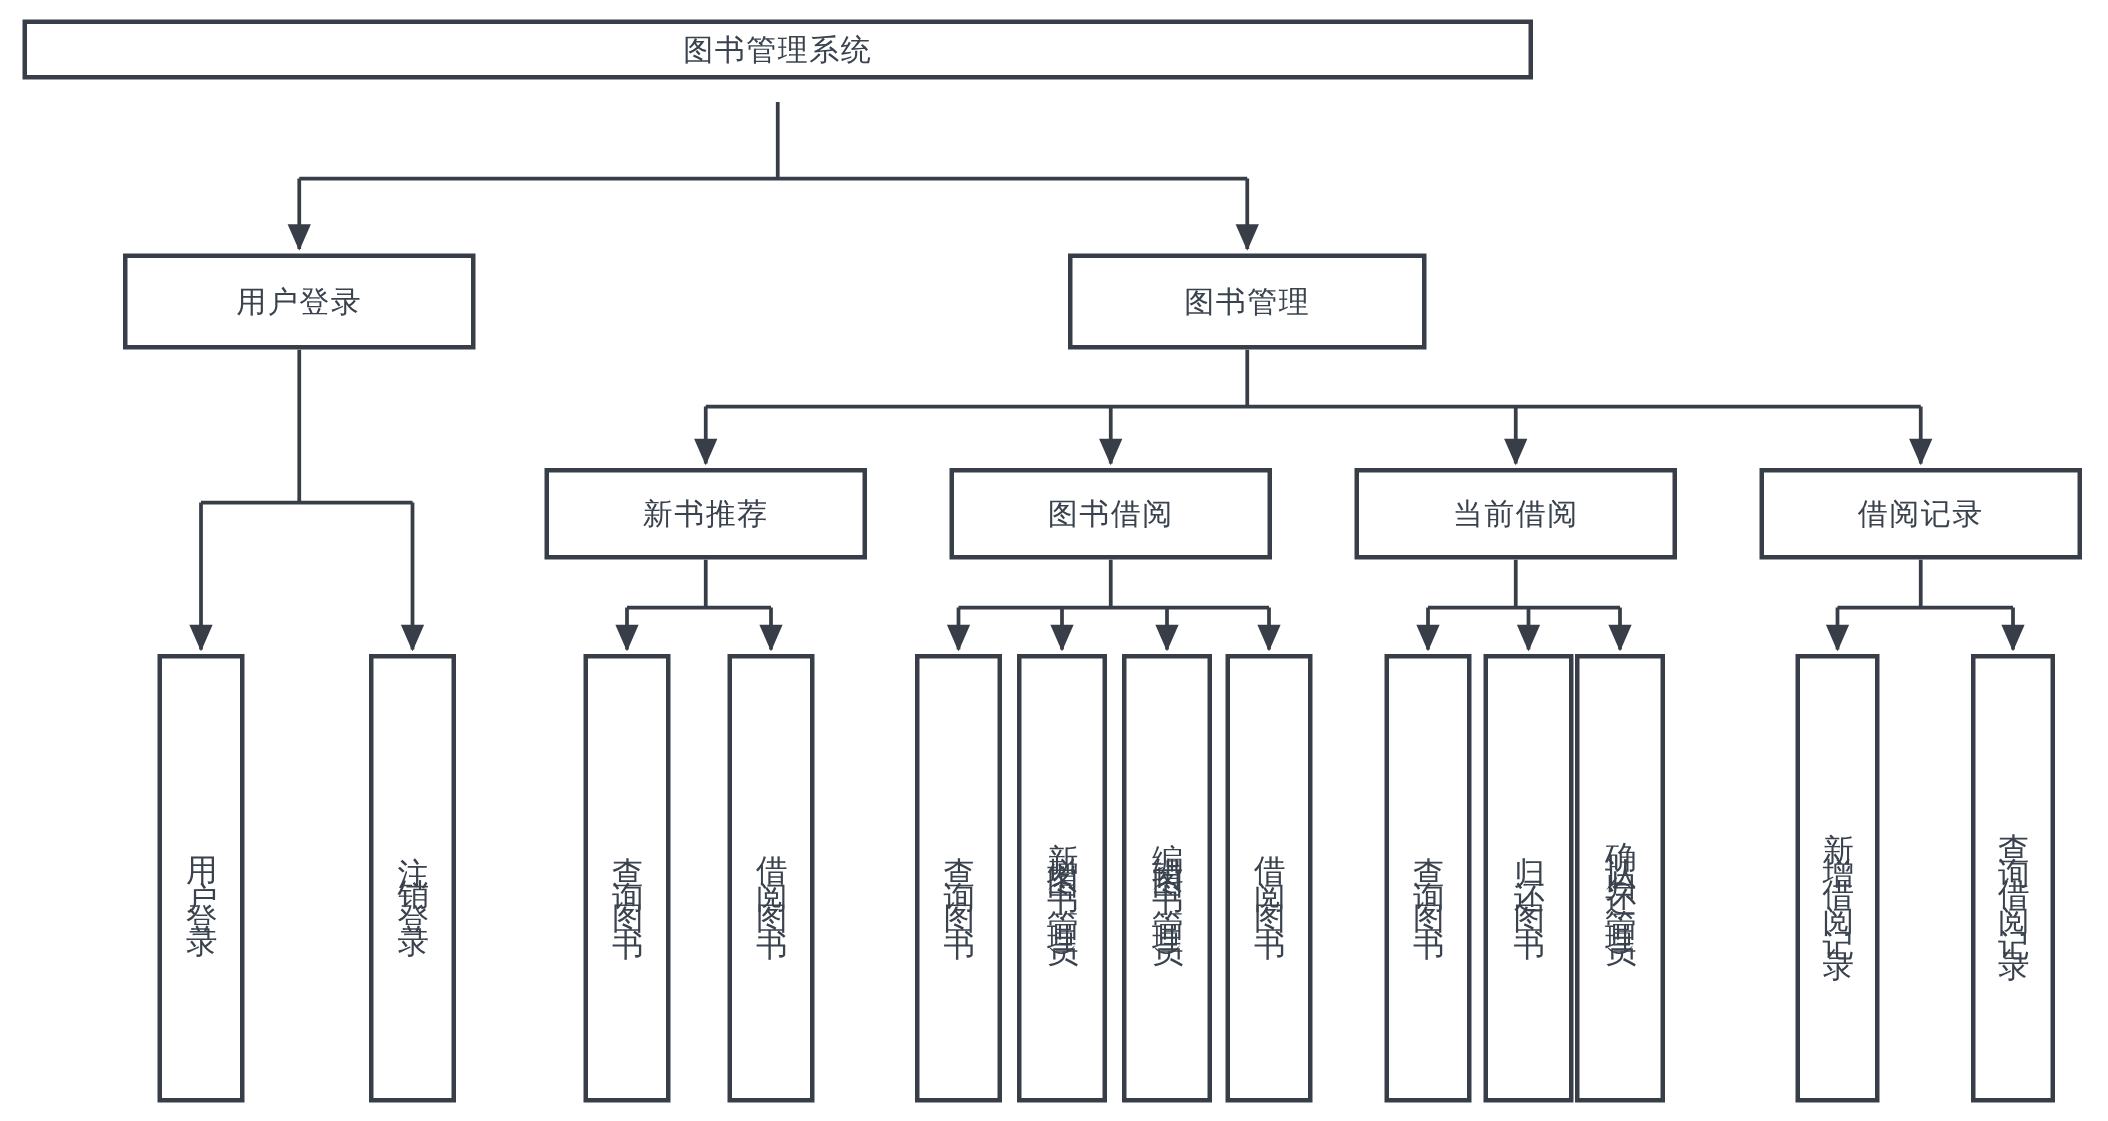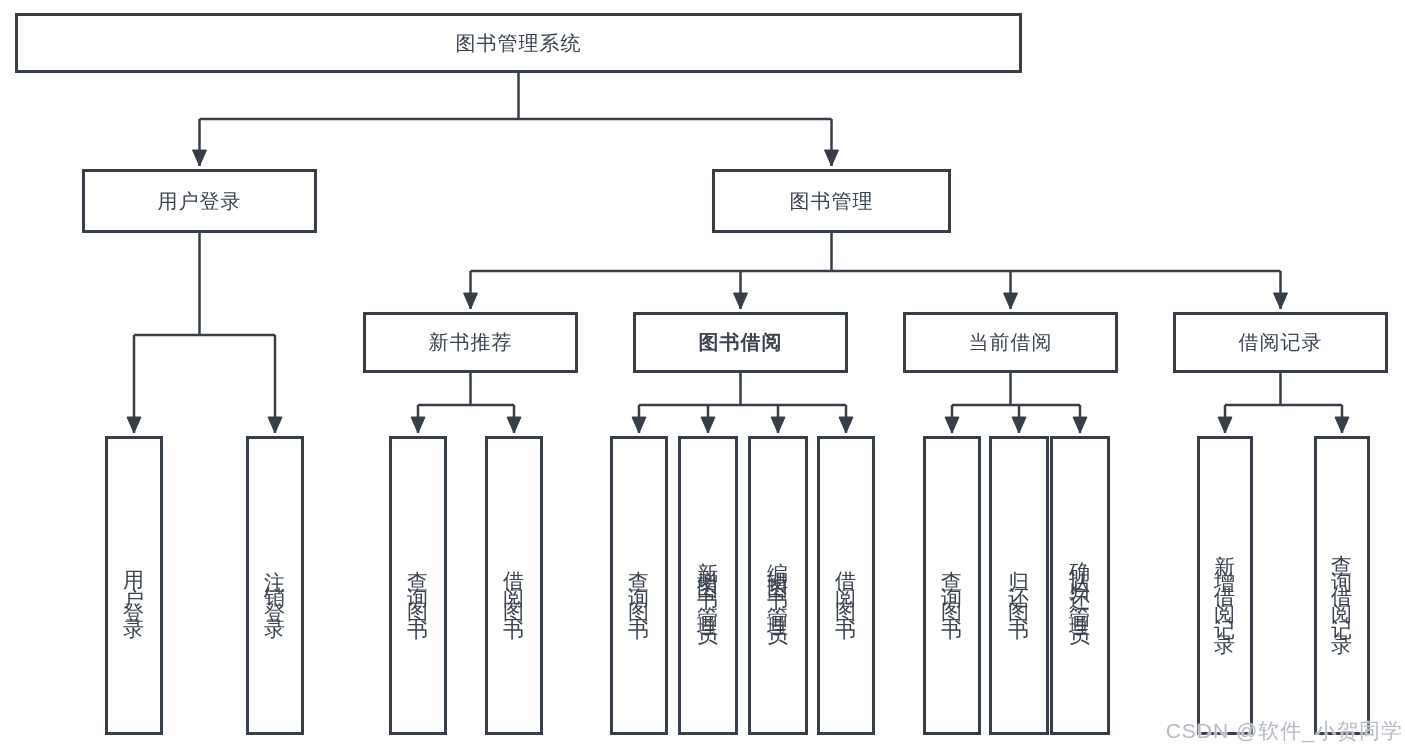--- a/index.html
+++ b/index.html
@@ -103,27 +103,27 @@
       <line x1="952" y1="405" x2="952" y2="433" marker-end="url(#arrowhead)"></line>
       <line x1="1019" y1="405" x2="1019" y2="433" marker-end="url(#arrowhead)"></line>
       <line x1="1080" y1="405" x2="1080" y2="433" marker-end="url(#arrowhead)"></line>
 
       <path d="M1280.5 373 V405 M1225 405 H1342"></path>
       <line x1="1225" y1="405" x2="1225" y2="433" marker-end="url(#arrowhead)"></line>
       <line x1="1342" y1="405" x2="1342" y2="433" marker-end="url(#arrowhead)"></line>
     </g>
   </svg>
 
-  <div class="node h-node" style="left:15px; top:13px; width:1007px; height:60px;">图书管理系统</div>
+  <div class="node h-node" style="left:15px; top:13px; width:1007px; height:40px;">图书管理系统</div>
 
   <div class="node h-node" style="left:82px; top:169px; width:235px; height:64px;">用户登录</div>
   <div class="node h-node" style="left:363px; top:312px; width:215px; height:61px;">新书推荐</div>
 
   <div class="node h-node" style="left:712px; top:169px; width:239px; height:64px;">图书管理</div>
-  <div class="node h-node" style="left:633px; top:312px; width:215px; height:61px;font-weight:bold;">图书借阅</div>
+  <div class="node h-node" style="left:633px; top:312px; width:215px; height:61px;">图书借阅</div>
   <div class="node h-node" style="left:1173px; top:312px; width:215px; height:61px;">借阅记录</div>
   <div class="node h-node" style="left:903px; top:312px; width:215px; height:61px;">当前借阅</div>
 
   <div class="node leaf" style="left:105px; top:436px; width:58px; height:299px;">用户登录</div>
   <div class="node leaf" style="left:246px; top:436px; width:58px; height:299px;">注销登录</div>
 
   <div class="node leaf" style="left:389px; top:436px; width:58px; height:299px;">查询图书</div>
   <div class="node leaf" style="left:485px; top:436px; width:58px; height:299px;">借阅图书</div>
 
   <div class="node leaf" style="left:610px; top:436px; width:58px; height:299px;">查询图书</div>
@@ -131,15 +131,14 @@
   <div class="node leaf tight" style="left:748px; top:436px; width:60px; height:299px;">编辑图书（管理员）</div>
   <div class="node leaf" style="left:817px; top:436px; width:58px; height:299px;">借阅图书</div>
 
   <div class="node leaf" style="left:923px; top:436px; width:58px; height:299px;">查询图书</div>
   <div class="node leaf" style="left:989px; top:436px; width:60px; height:299px;">归还图书</div>
   <div class="node leaf tight" style="left:1050px; top:436px; width:60px; height:299px;">确认归还（管理员）</div>
 
   <div class="node leaf" style="left:1197px; top:436px; width:56px; height:299px;">新增借阅记录</div>
   <div class="node leaf" style="left:1314px; top:436px; width:56px; height:299px;">查询借阅记录</div>
 
-  <div class="watermark">CSDN @软件_小贺同学</div>
 
 </div>
 
 </body></html>

